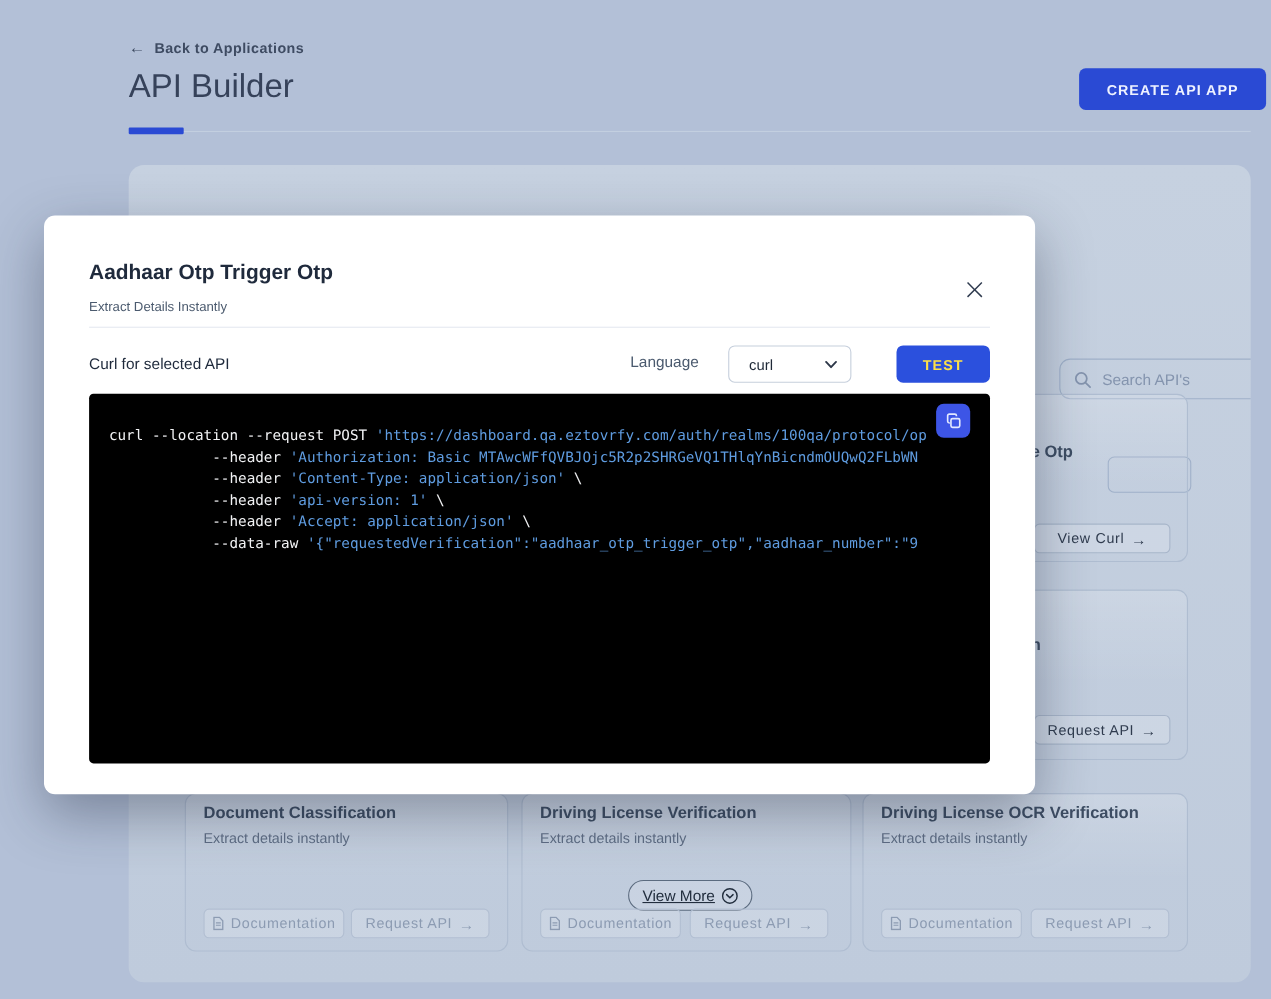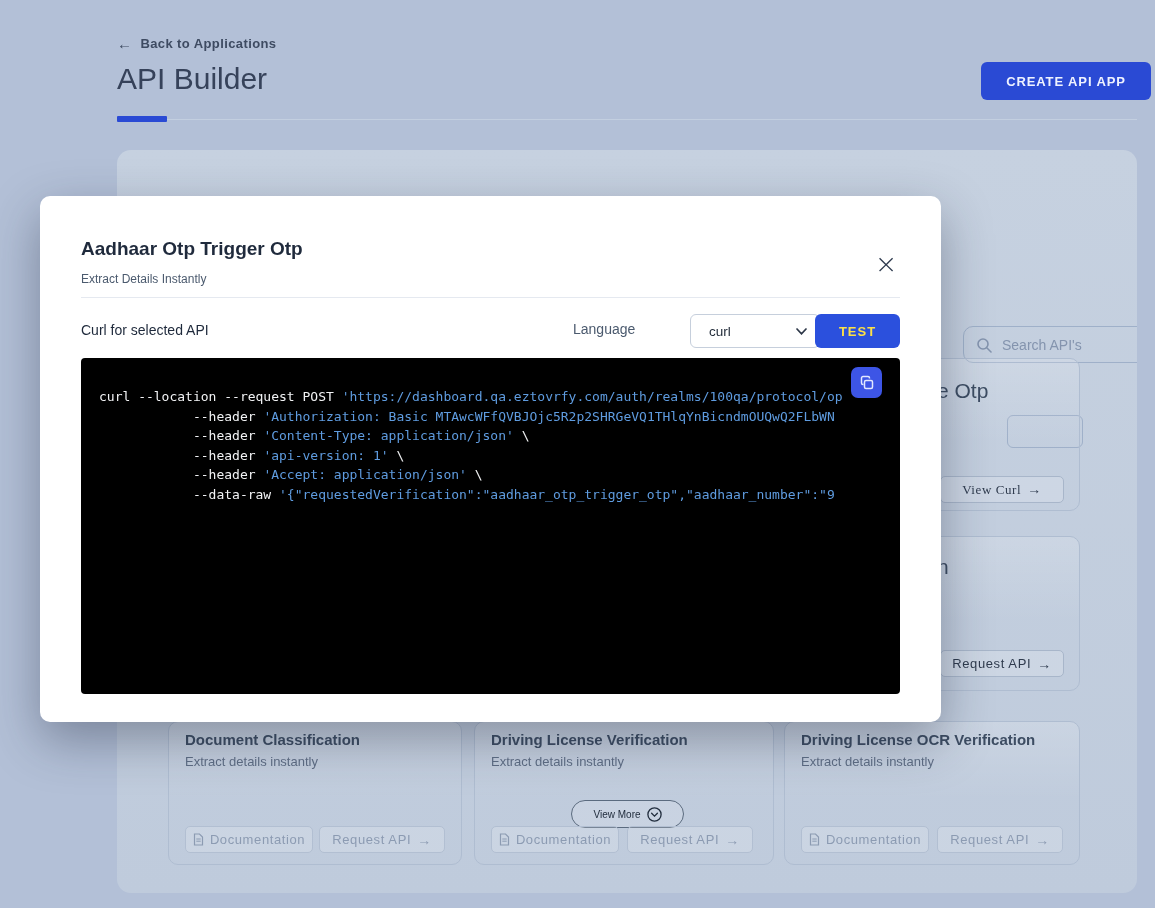--- a/index.html
+++ b/index.html
@@ -37,37 +37,37 @@
   .api-card { position:absolute; border:1px solid #afbdd1; border-radius:10px;
     background:linear-gradient(180deg, rgba(255,255,255,.16), rgba(255,255,255,0) 55%); }
   .api-card .card-title { position:absolute; left:16px; top:9px; font-size:15px; font-weight:600; color:#3d4d63; }
   .api-card .card-sub { position:absolute; left:16px; top:32px; font-size:13px; color:#5f6e85; }
   .ghost-btn { position:absolute; height:27px; border:1px solid #b2bfd2; border-radius:5px;
     background:rgba(255,255,255,.18); display:flex; align-items:center; justify-content:center; gap:6px;
     font-size:13px; letter-spacing:.6px; color:#8c9bb2; cursor:pointer; }
   .dark-ghost { color:#2f3b4e; border-color:#a8b6ca; }
   .viewmore-pill { position:absolute; left:96px; top:78px; width:113px; height:28px; border:1px solid #5b6b7f;
     border-radius:14px; background:rgba(255,255,255,.15); display:flex; align-items:center; justify-content:center; gap:6px;
-    font-size:10px; color:#222e3e; cursor:pointer; }
-  .partial-title { position:absolute; font-size:21px; font-weight:400; color:#3d4d63; white-space:nowrap; }
+    font-size:14px; color:#222e3e; cursor:pointer;text-decoration:underline; }
+  .partial-title { position:absolute; font-size:15px; font-weight:700; color:#3d4d63; white-space:nowrap;margin-top:23px; }
   .arrow-glyph { font-size:14px; }
 
   
   .modal { position:absolute; left:40px; top:196px; width:901px; height:526px; background:#ffffff;
     border-radius:10px; box-shadow:0 18px 50px rgba(25,35,55,.38); z-index:10;padding-left:40px; }
   .modal-title { position:absolute; left:41px; top:42px; font-size:19px; font-weight:700; color:#1f2a3c; }
   .modal-sub { position:absolute; left:41px; top:76px; font-size:12px; color:#4b5a6e; }
   .modal-close { position:absolute; left:830px; top:52px; width:32px; height:32px; border:none; background:transparent;
     font-size:27px; font-weight:300; color:#2e3a4e; cursor:pointer; line-height:28px; font-family:"DejaVu Sans", sans-serif; }
   .modal-divider { position:absolute; left:41px; top:101px; width:819px; height:1px; background:#e5e9f0; }
   .curl-label { position:absolute; left:41px; top:126px; font-size:14px; color:#1e293b; }
   .lang-label { position:absolute; left:533px; top:125px; font-size:14px; color:#4b5a6e; }
-  .lang-select { position:absolute; left:622px; top:118px; width:130px; height:34px; border:1px solid #c6cfdc;
+  .lang-select { position:absolute; left:622px; top:118px; width:112px; height:34px; border:1px solid #c6cfdc;
     border-radius:6px; background:#fff; display:flex; align-items:center; padding:0 12px 0 18px; font-size:13.5px;
-    color:#1f2937; cursor:pointer;margin-left:28px; }
+    color:#1f2937; cursor:pointer; }
   .lang-select .grow { flex:1; }
   .test-btn { position:absolute; left:775px; top:118px; width:85px; height:34px; background:#2b50dd; color:#fde047;
     border:none; border-radius:6px; font-size:13px; font-weight:700; letter-spacing:1px;
     font-family:"Liberation Sans", sans-serif; cursor:pointer; }
 
   .code-block { position:absolute; left:41px; top:162px; width:819px; height:336px; background:#000000;
     border-radius:4px; overflow:hidden; }
   .code-inner { position:absolute; left:0; top:16px; width:761px; height:336px; overflow:hidden;
     padding:13px 0 0 18px; }
   .code-line { font-family:"DejaVu Sans Mono", monospace; font-size:13px; line-height:19.6px;
@@ -108,21 +108,21 @@
           <circle cx="7" cy="7" r="5" fill="none" stroke="#8494ae" stroke-width="1.6"></circle>
           <line x1="11" y1="11" x2="15" y2="15" stroke="#8494ae" stroke-width="1.6" stroke-linecap="round"></line>
         </svg>
       <input type="text" placeholder="Search API's" style="">
     </div>
 
     <div class="sliver-box"></div>
 
     <div class="api-card" style="left:667px; top:208px; width:296px; height:153px;">
       <div class="partial-title" style="left:152px; top:20px;">e Otp</div>
-      <div class="ghost-btn dark-ghost" style="left:155px; top:117px; width:124px;font-family:Liberation Serif, serif;">
+      <div class="ghost-btn dark-ghost" style="left:155px; top:117px; width:124px;">
         <span>View Curl</span>
         <span class="arrow-glyph">→</span>
       </div>
     </div>
 
     <div class="api-card" style="left:667px; top:386px; width:296px; height:155px;">
       <div class="partial-title" style="left:152px; top:18px;">n</div>
       <div class="ghost-btn dark-ghost" style="left:155px; top:113px; width:124px;">
         <span>Request API</span>
         <span class="arrow-glyph">→</span>

